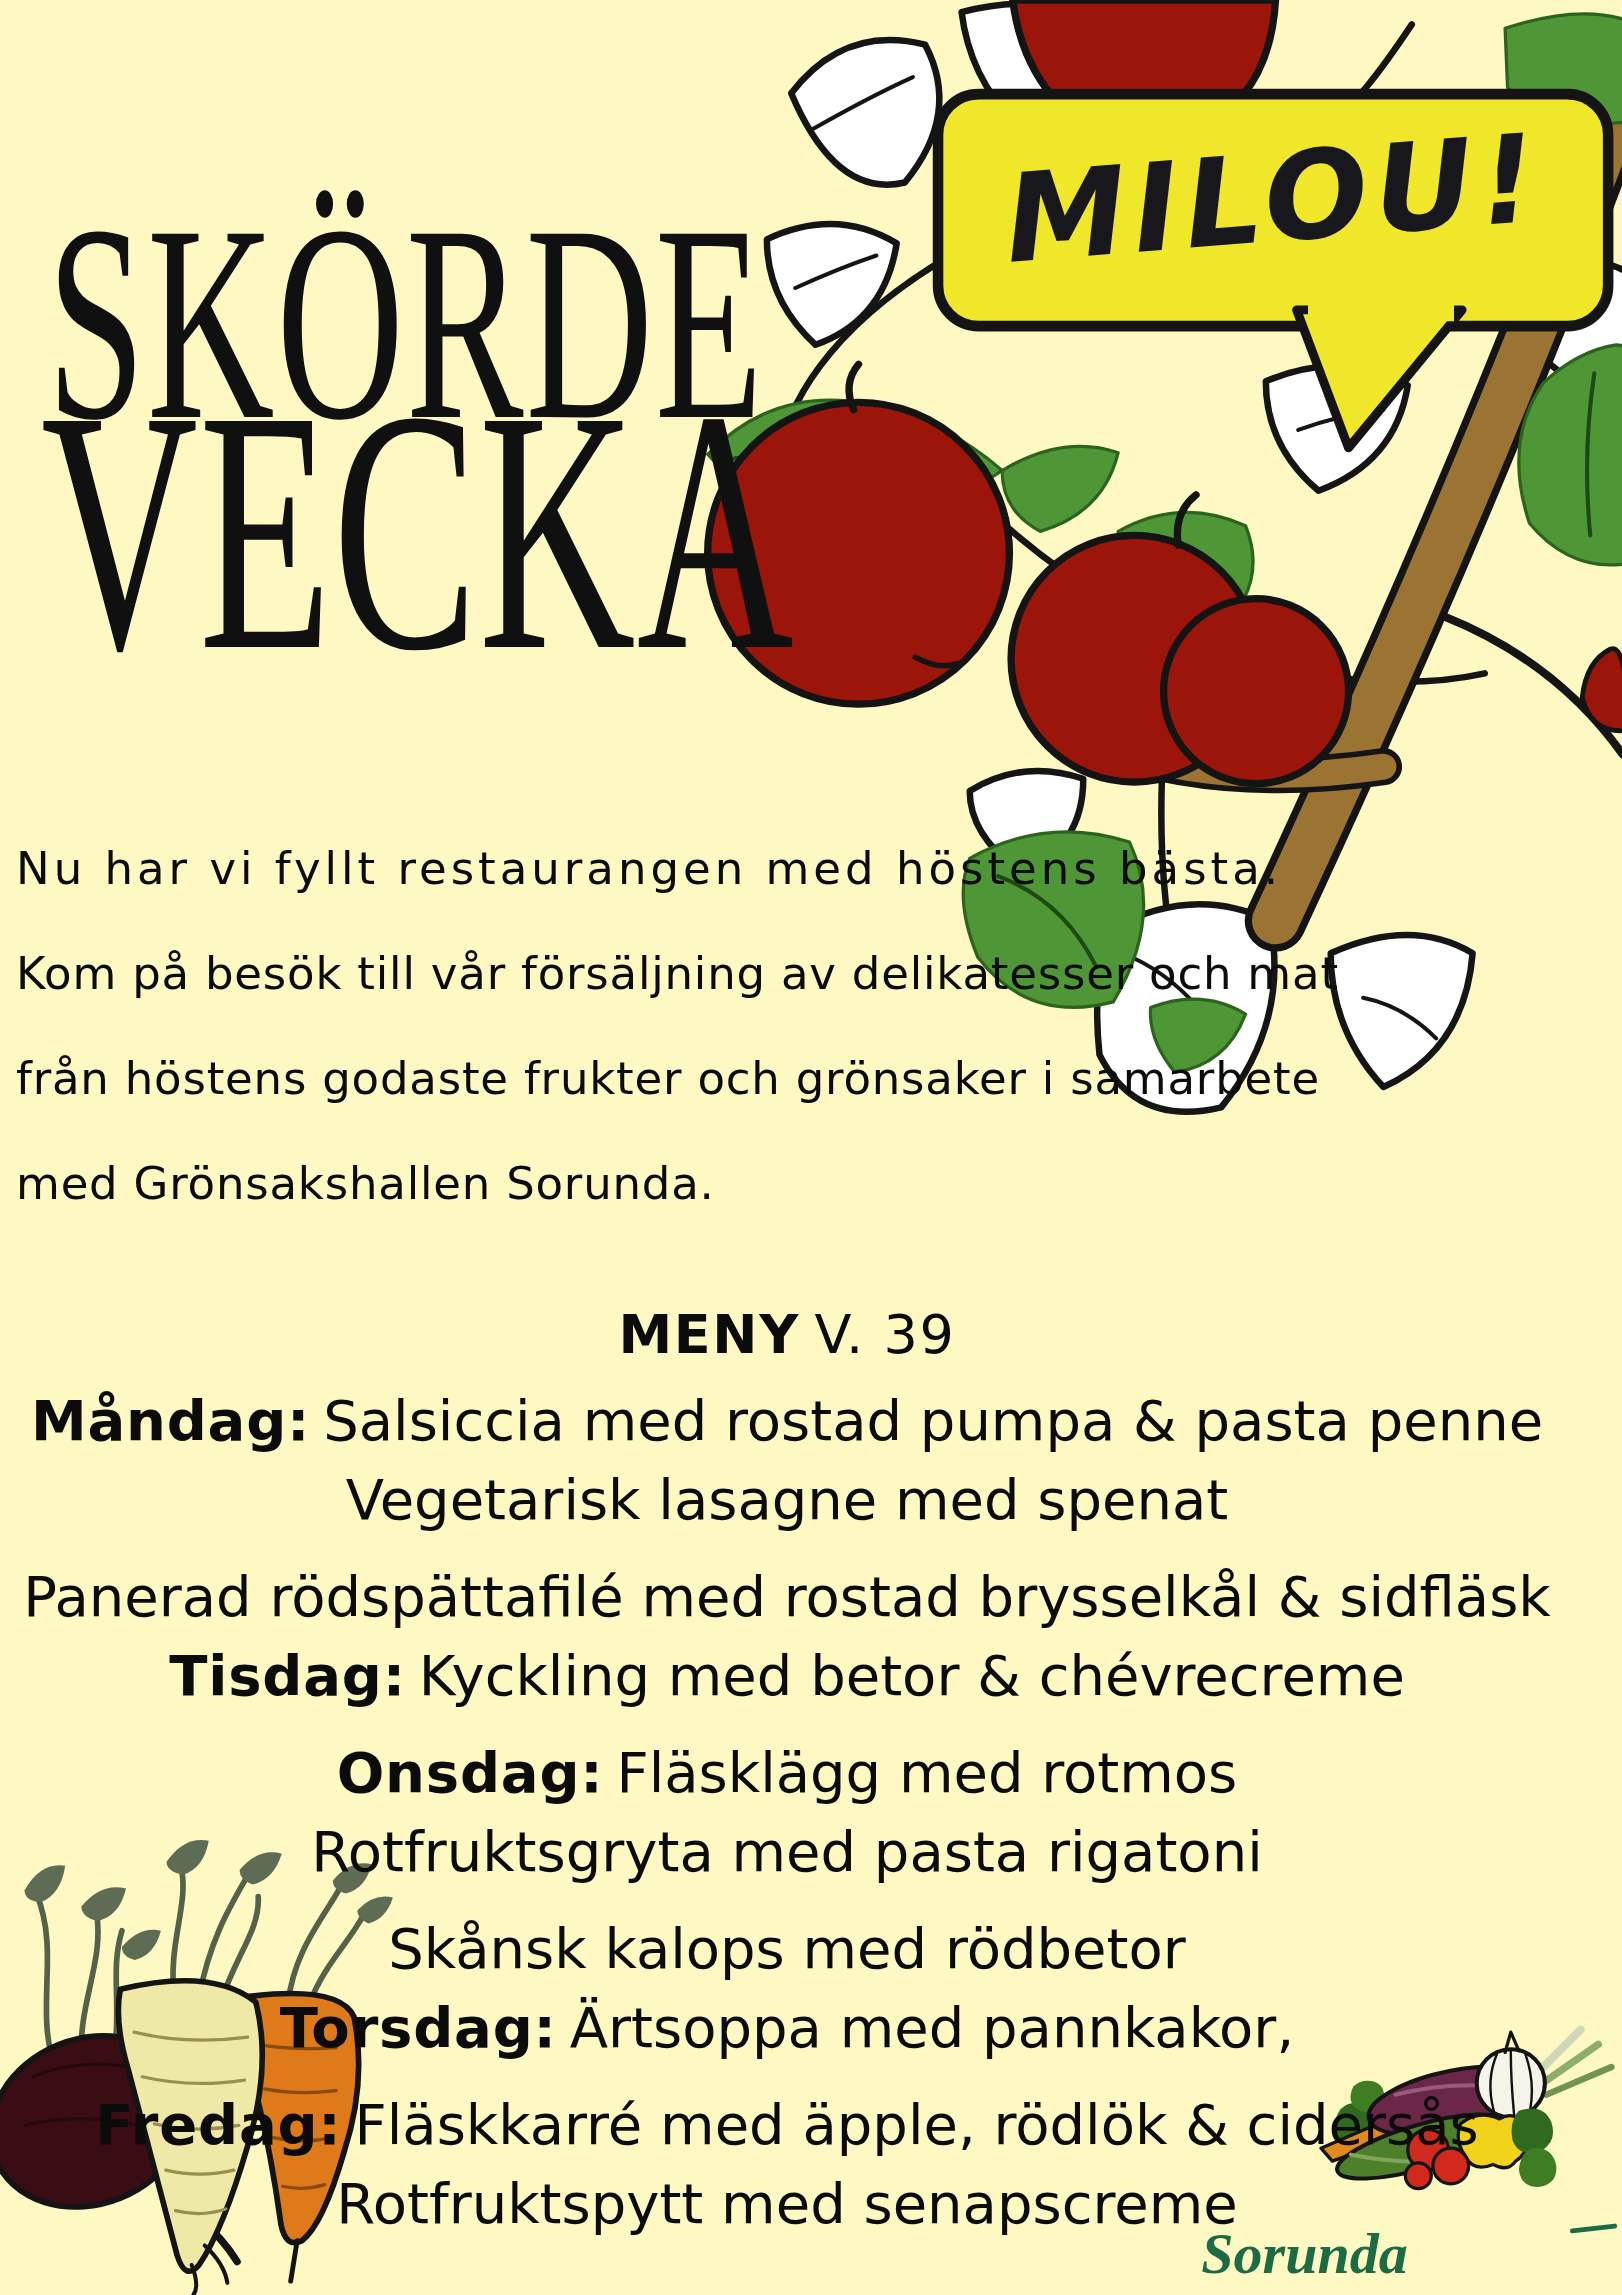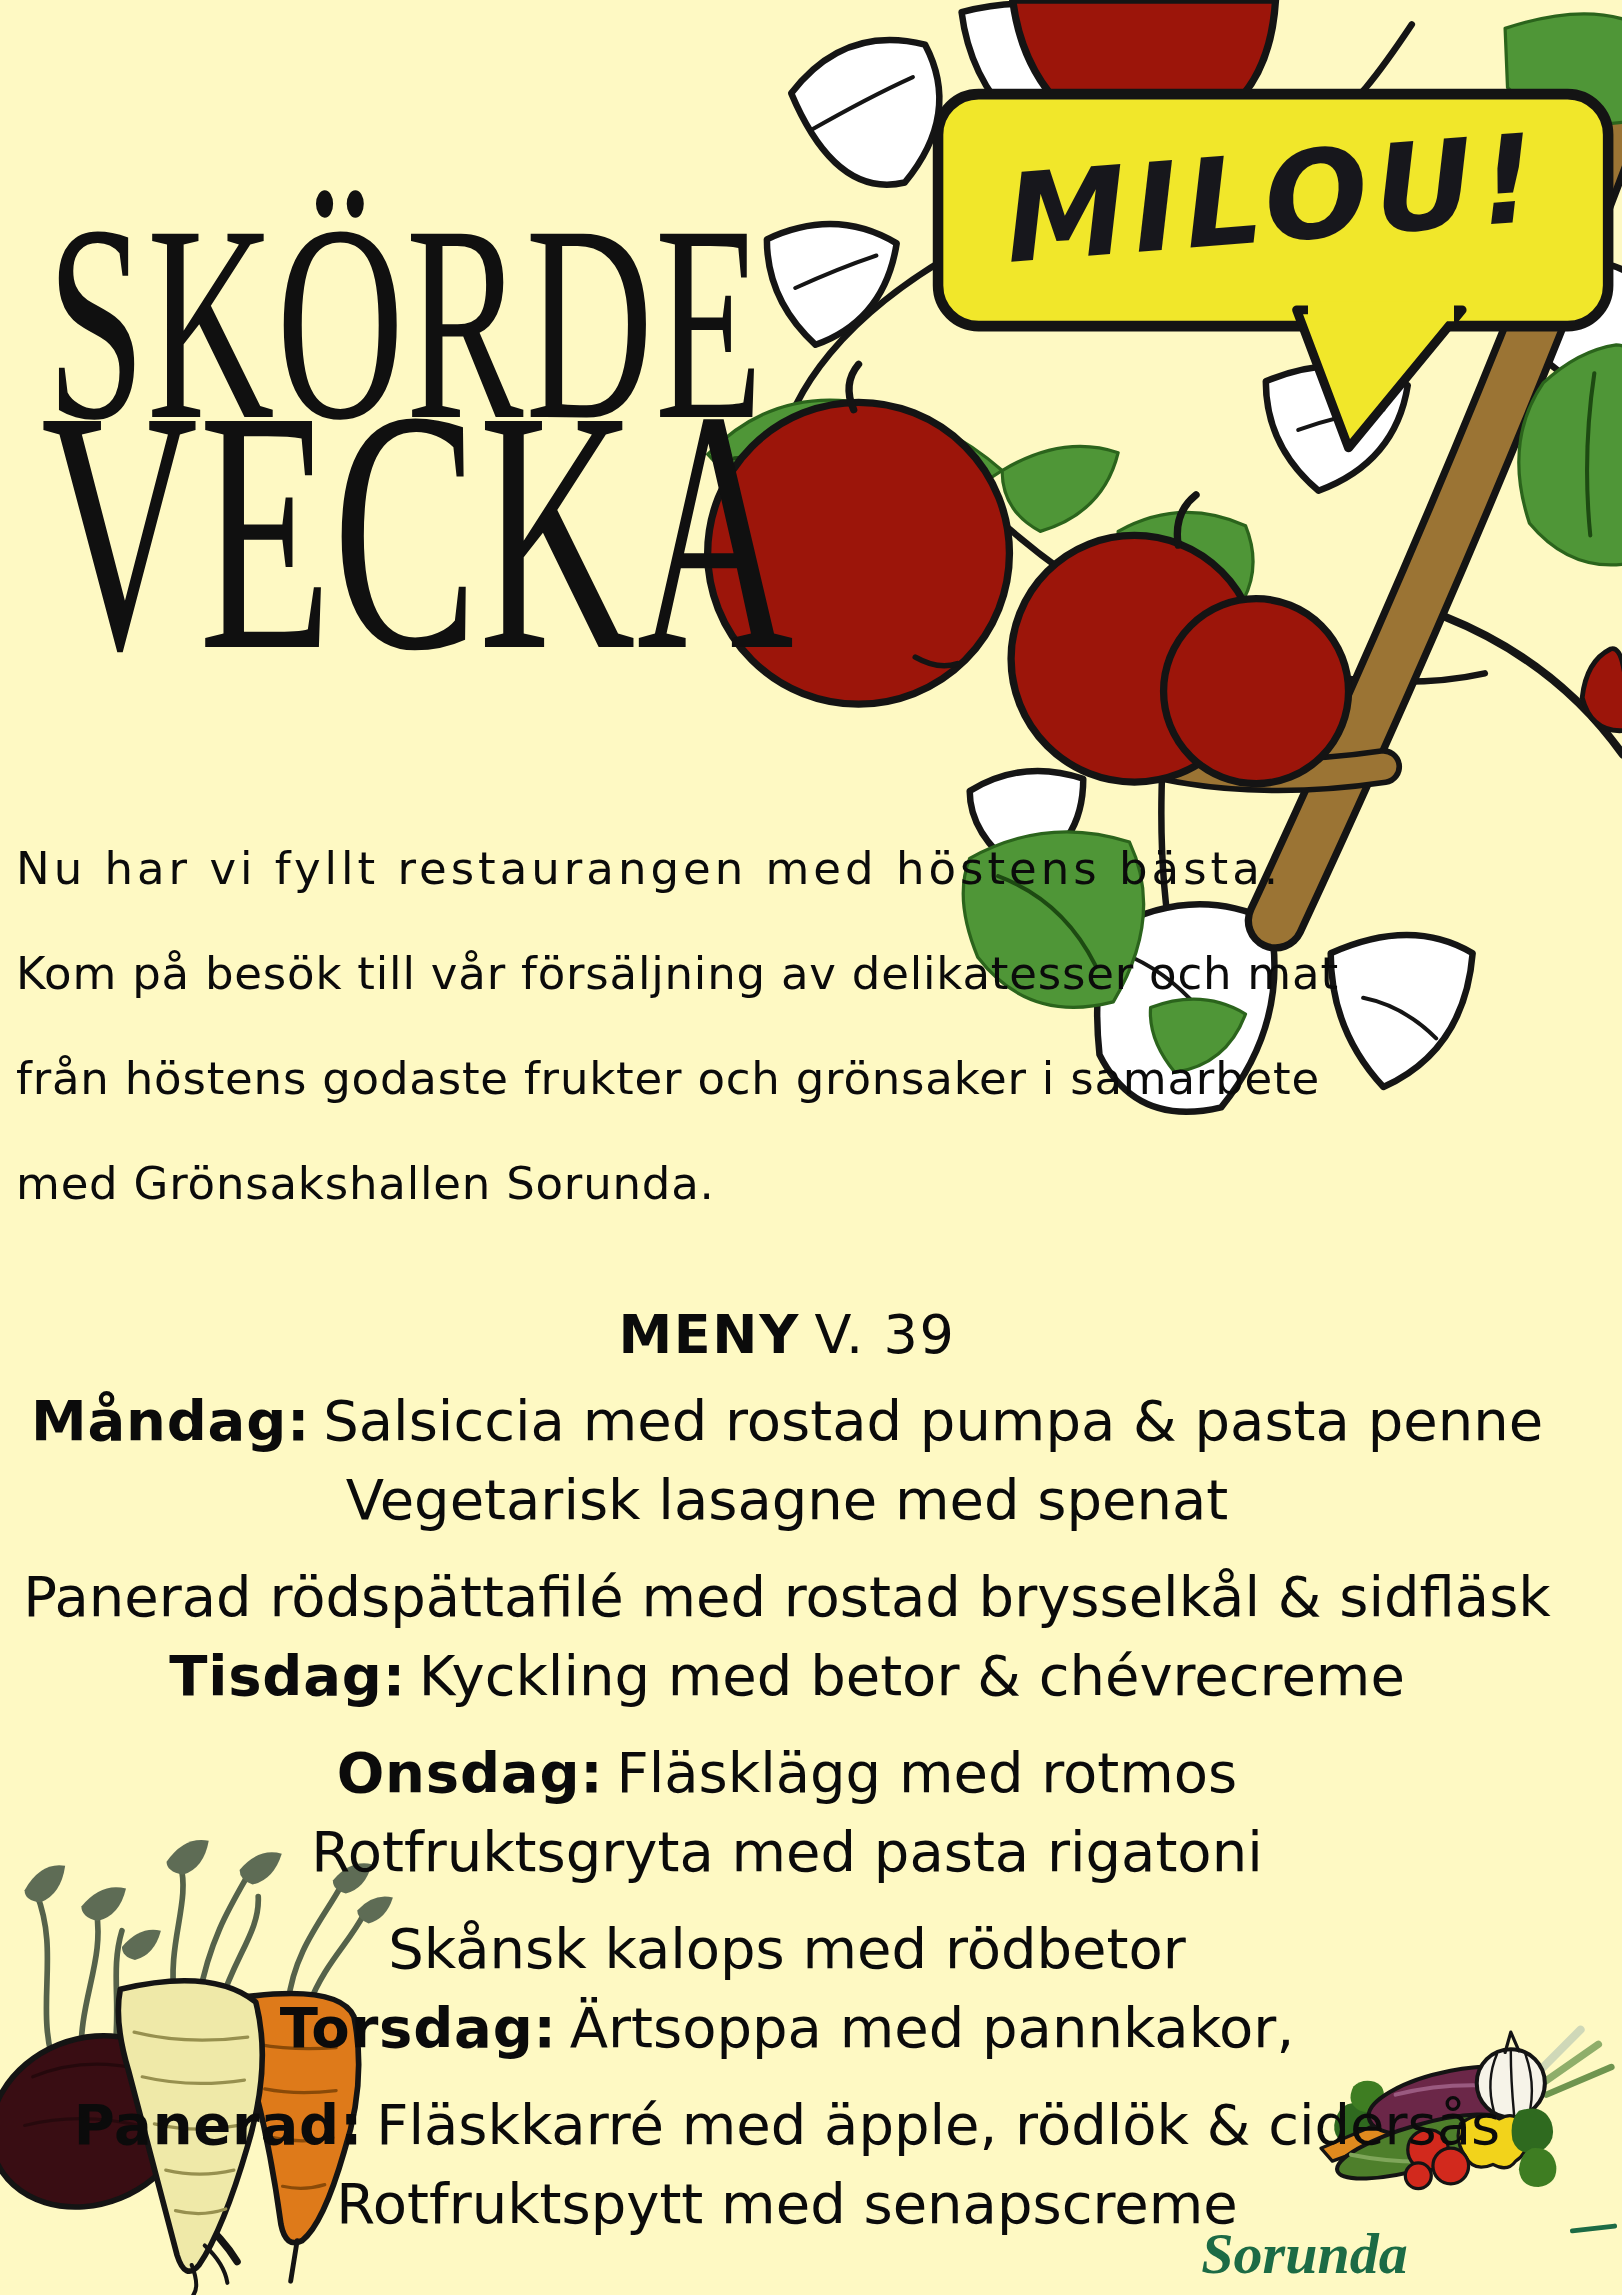--- a/index.html
+++ b/index.html
@@ -226,21 +226,21 @@
     </div>
     <div class="day">
       <div class="dline"><span class="dlabel">Onsdag:</span><span>Fläsklägg med rotmos</span></div>
       <div class="dline"><span>Rotfruktsgryta med pasta rigatoni</span></div>
     </div>
     <div class="day">
       <div class="dline"><span>Skånsk kalops med rödbetor</span></div>
       <div class="dline"><span class="dlabel">Torsdag:</span><span>Ärtsoppa med pannkakor,</span></div>
     </div>
     <div class="day">
-      <div class="dline"><span class="dlabel">Panerad:</span><span>Fläskkarré med äpple, rödlök &amp; cidersås</span></div>
+      <div class="dline"><span class="dlabel">Fredag:</span><span>Fläskkarré med äpple, rödlök &amp; cidersås</span></div>
       <div class="dline"><span>Rotfruktspytt med senapscreme</span></div>
     </div>
   </div>
 
   <div class="layer logo-name" id="logo-line2">Sorunda</div>
 
 </div>
 
 
 </body></html>

